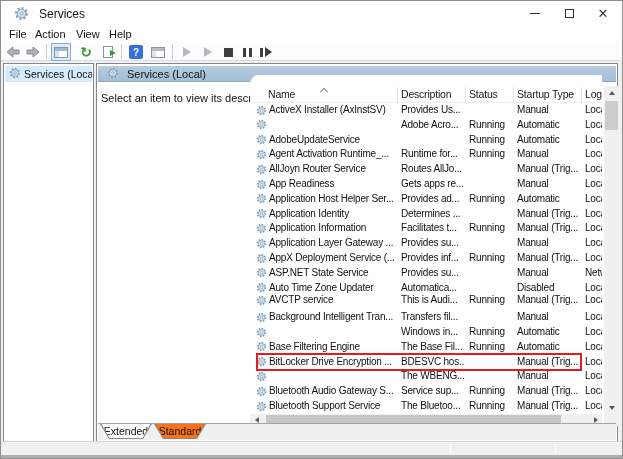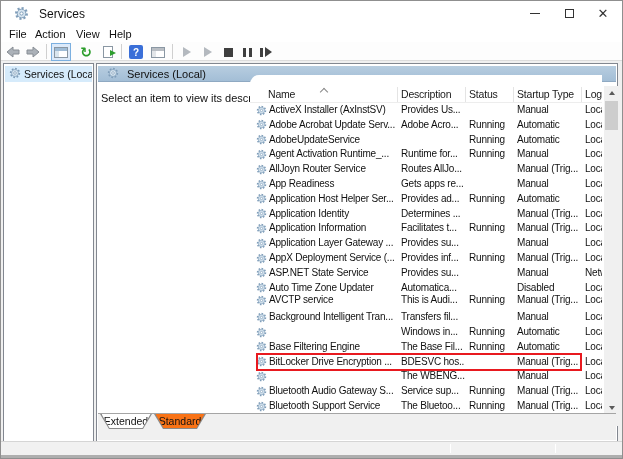--- a/index.html
+++ b/index.html
@@ -79,21 +79,21 @@
   .h-left{left:0;top:0;width:13px;height:12px;}
   .h-right{right:0;top:0;width:13px;height:12px;}
   .v-thumb{position:absolute;left:1px;top:15px;width:13px;height:29px;background:#cdcdcd;}
   .h-thumb{position:absolute;left:16px;top:1px;width:295px;height:10px;background:#c6c6c6;}
   .tri{width:0;height:0;}
   .tri.up{border-left:3.5px solid transparent;border-right:3.5px solid transparent;border-bottom:4.5px solid #5a5a5a;}
   .tri.down{border-left:3.5px solid transparent;border-right:3.5px solid transparent;border-top:4.5px solid #5a5a5a;}
   .tri.left{border-top:3.5px solid transparent;border-bottom:3.5px solid transparent;border-right:4.5px solid #5a5a5a;}
   .tri.right{border-top:3.5px solid transparent;border-bottom:3.5px solid transparent;border-left:4.5px solid #5a5a5a;}
   
-  .tabstrip{position:absolute;left:1px;right:1px;bottom:1px;height:27px;background:#f0f0f0;border-top:1px solid #a5a5a5;}
+  .tabstrip{position:absolute;left:1px;right:1px;bottom:1px;height:17px;background:#f0f0f0;border-top:1px solid #a5a5a5;}
   .tab{position:absolute;top:0;height:15px;width:52px;}
   .tab .outer{position:absolute;inset:0;background:#8a8a8a;clip-path:polygon(0 0,100% 0,calc(100% - 9px) 100%,9px 100%);}
   .tab .inner{position:absolute;left:1.5px;right:1.5px;top:0;bottom:1px;background:#fff;clip-path:polygon(0 0,100% 0,calc(100% - 8px) 100%,8px 100%);
     display:flex;align-items:flex-start;justify-content:center;font-size:10.5px;padding-top:1px;}
   .tab.inactive .inner{background:#f97316;}
   .tab-extended{left:2px;} .tab-standard{left:56px;}
   
   .statusbar{position:absolute;left:0;bottom:3px;width:100%;height:14px;background:#f1f1f1;border-top:1px solid #d5d5d5;}
   .sb-div{position:absolute;top:2px;bottom:2px;width:1px;background:#dedede;border-right:1px solid #fff;}
   .bottom-edge{position:absolute;left:0;bottom:0;width:100%;height:3px;background:#aeaeae;}
@@ -228,21 +228,20 @@
             <span class="cell c-status"></span>
             <span class="cell c-start">Manual</span>
             <span class="cell c-log">Loca</span>
           </div>
           <div class="srow" style="top: 14.8px;">
             <span class="cell c-icon"><svg width="11" height="11" viewBox="0 0 16 16">
                 <circle cx="8" cy="8" r="5.6" fill="none" stroke="#7f9db9" stroke-width="2.6" stroke-dasharray="2.2 2.1"></circle>
                 <circle cx="8" cy="8" r="4.6" fill="#d6e4ef" stroke="#7f9db9" stroke-width="1"></circle>
                 <circle cx="8" cy="8" r="1.7" fill="#ffffff" stroke="#7f9db9" stroke-width="1"></circle>
               </svg></span>
-            <span class="cell c-name">Adobe Acrobat Update Serv...</span>
             <span class="cell c-desc">Adobe Acro...</span>
             <span class="cell c-status">Running</span>
             <span class="cell c-start">Automatic</span>
             <span class="cell c-log">Loca</span>
           </div>
           <div class="srow" style="top: 29.6px;">
             <span class="cell c-icon"><svg width="11" height="11" viewBox="0 0 16 16">
                 <circle cx="8" cy="8" r="5.6" fill="none" stroke="#7f9db9" stroke-width="2.6" stroke-dasharray="2.2 2.1"></circle>
                 <circle cx="8" cy="8" r="4.6" fill="#d6e4ef" stroke="#7f9db9" stroke-width="1"></circle>
                 <circle cx="8" cy="8" r="1.7" fill="#ffffff" stroke="#7f9db9" stroke-width="1"></circle>

